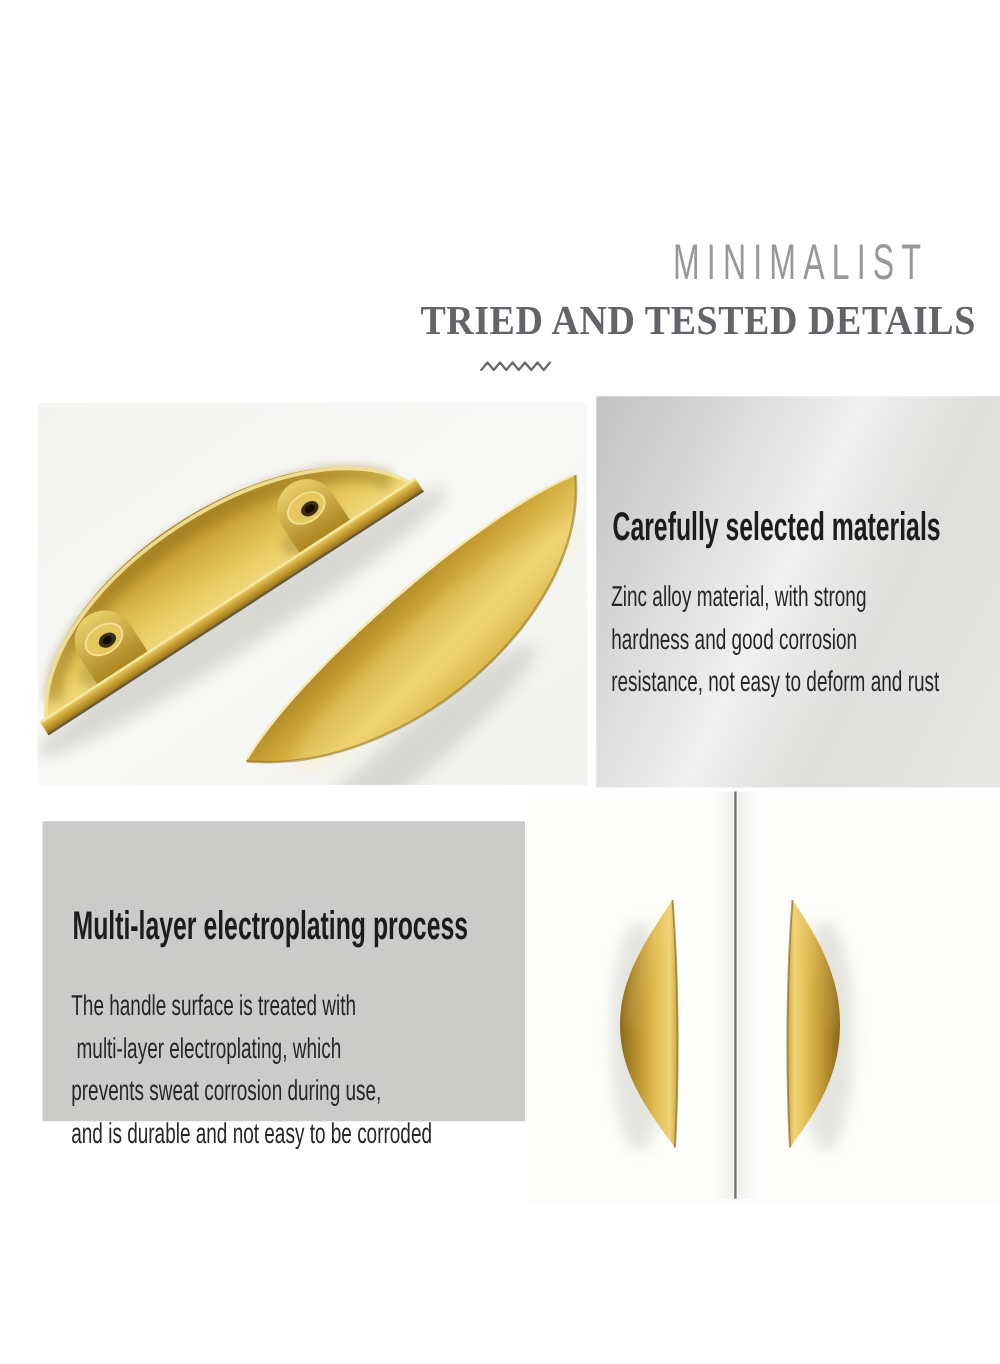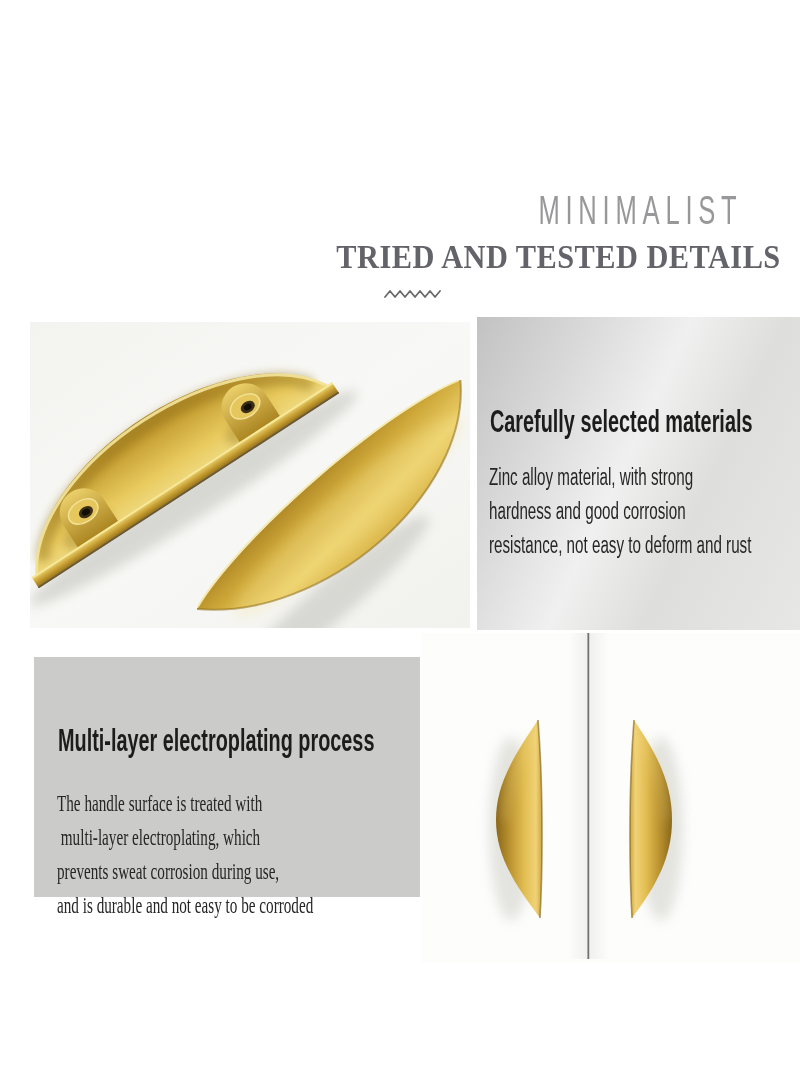--- a/index.html
+++ b/index.html
@@ -28,21 +28,21 @@
     background:#cbcbc9;margin-top:24px;}
   .photo-doors{position:absolute;left:421px;top:633px;width:379px;height:330px;}
   .photo-handles svg,.photo-doors svg{display:block;width:100%;height:100%;}
   
   .panel-heading{position:absolute;font-size:32px;line-height:36px;font-weight:700;
     color:#1c1c1c;white-space:nowrap;transform:scaleX(.62);transform-origin:0 50%;}
   .panel-materials .panel-heading{left:13px;top:86px;}
   .panel-electro  .panel-heading{left:24px;top:65px;}
   .panel-body{position:absolute;}
   .panel-materials .panel-body{left:12px;top:143px;}
-  .panel-electro  .panel-body{left:23px;top:130px;font-family:Liberation Serif, serif;}
+  .panel-electro  .panel-body{left:23px;top:130px;}
   .panel-body .line{display:block;font-size:23px;line-height:34px;color:#262626;
     white-space:pre;transform:scaleX(.66);transform-origin:0 50%;}
 </style>
 </head>
 <body>
 
 <div class="canvas">
 
   <div class="title-small">
     <span class="t">MINIMALIST</span>

